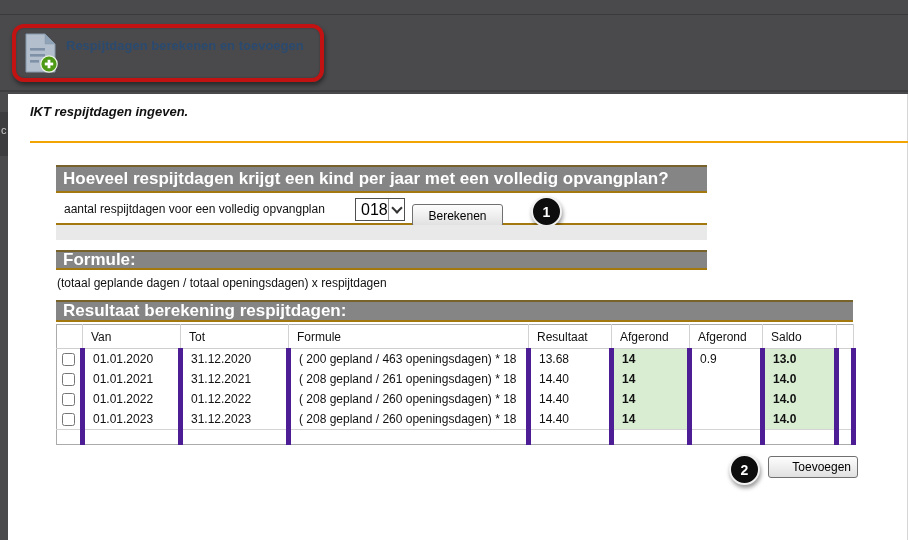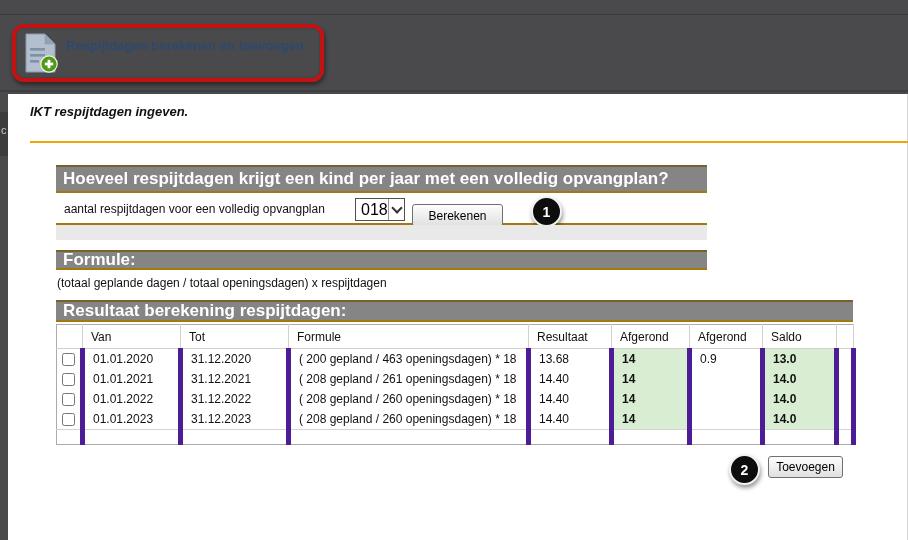--- a/index.html
+++ b/index.html
@@ -42,21 +42,21 @@
   .combo{position:absolute;left:299px;top:5px;width:50px;height:23px;border:1px solid #4f4f4f;
          background:#fff;display:flex;box-sizing:border-box;cursor:pointer;}
   .combo .val{flex:1;font-size:16px;color:#000;display:flex;align-items:center;padding-left:5px;}
   .combo .arrow{width:15px;border-left:1px solid #9a9a9a;display:flex;align-items:center;justify-content:center;}
   .chev{width:6px;height:6px;border-right:2px solid #333;border-bottom:2px solid #333;
         transform:rotate(45deg);margin-top:-3px;}
 
   .win-btn{background:linear-gradient(#fdfdfd,#e0e0e0);border:1px solid #707070;border-radius:3px;
            font-family:"Liberation Sans",sans-serif;font-size:12px;color:#000;cursor:pointer;}
   .btn-berekenen{position:absolute;left:356px;top:11px;width:91px;height:23px;}
-  .btn-toevoegen{position:absolute;left:768px;top:456px;width:75px;height:22px;}
+  .btn-toevoegen{position:absolute;left:768px;top:456px;width:90px;height:22px;text-align:right;}
 
   .badge{position:absolute;width:27px;height:27px;border-radius:50%;background:#0d0d0d;
          border:2px solid #f2f2f2;box-shadow:1px 3px 4px rgba(0,0,0,.4);
          color:#fff;font-size:14px;font-weight:bold;display:flex;align-items:center;justify-content:center;}
   .badge1{left:531px;top:196px;}
   .badge2{left:729px;top:454px;}
 
   .strip{position:absolute;left:56px;top:225px;width:651px;height:15px;background:#e9e9e9;}
   .formula-text{position:absolute;left:57px;top:276px;font-size:12px;color:#111;}
 
@@ -172,21 +172,21 @@
           <td>( 208 gepland / 261 openingsdagen) * 18</td>
           <td>14.40</td>
           <td class="green">14</td>
           <td></td>
           <td class="green">14.0</td>
           <td></td>
         </tr>
         <tr>
           <td class="cb"><input type="checkbox" style=""></td>
           <td>01.01.2022</td>
-          <td>31.12.2022</td>
+          <td>01.12.2022</td>
           <td>( 208 gepland / 260 openingsdagen) * 18</td>
           <td>14.40</td>
           <td class="green">14</td>
           <td></td>
           <td class="green">14.0</td>
           <td></td>
         </tr>
         <tr>
           <td class="cb"><input type="checkbox" style=""></td>
           <td>01.01.2023</td>

